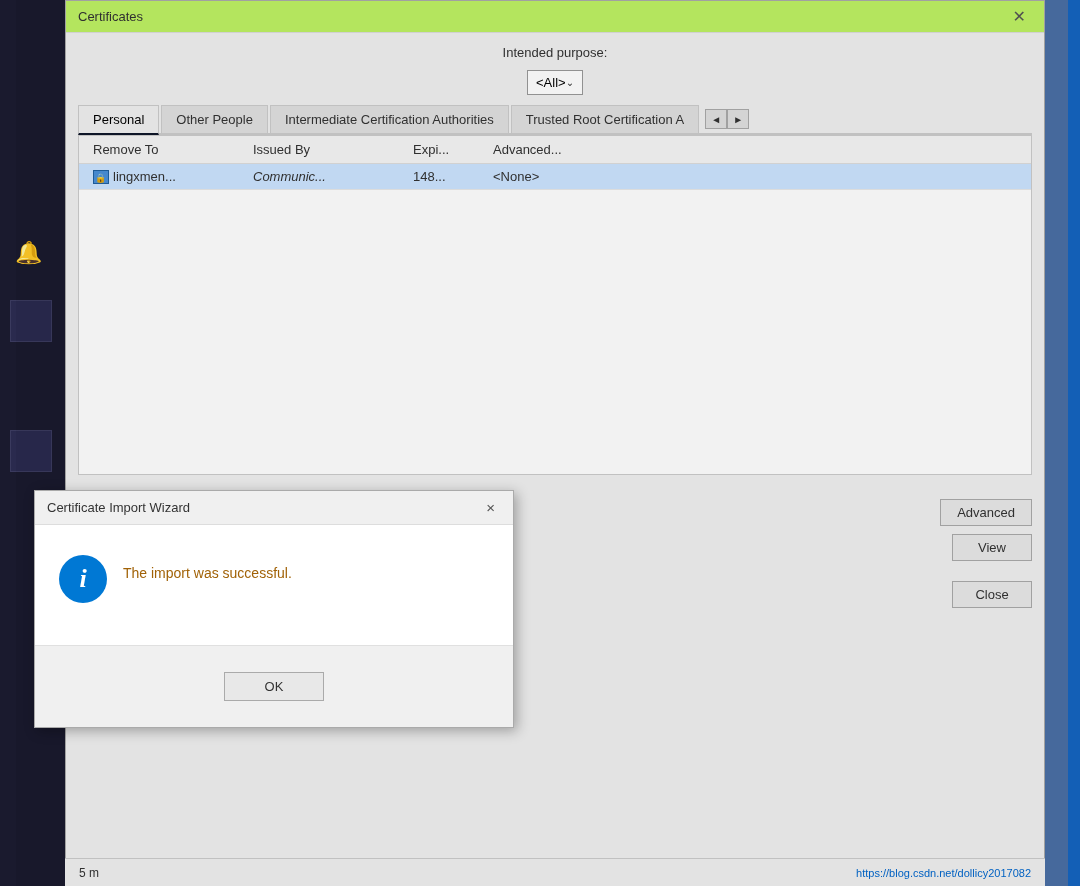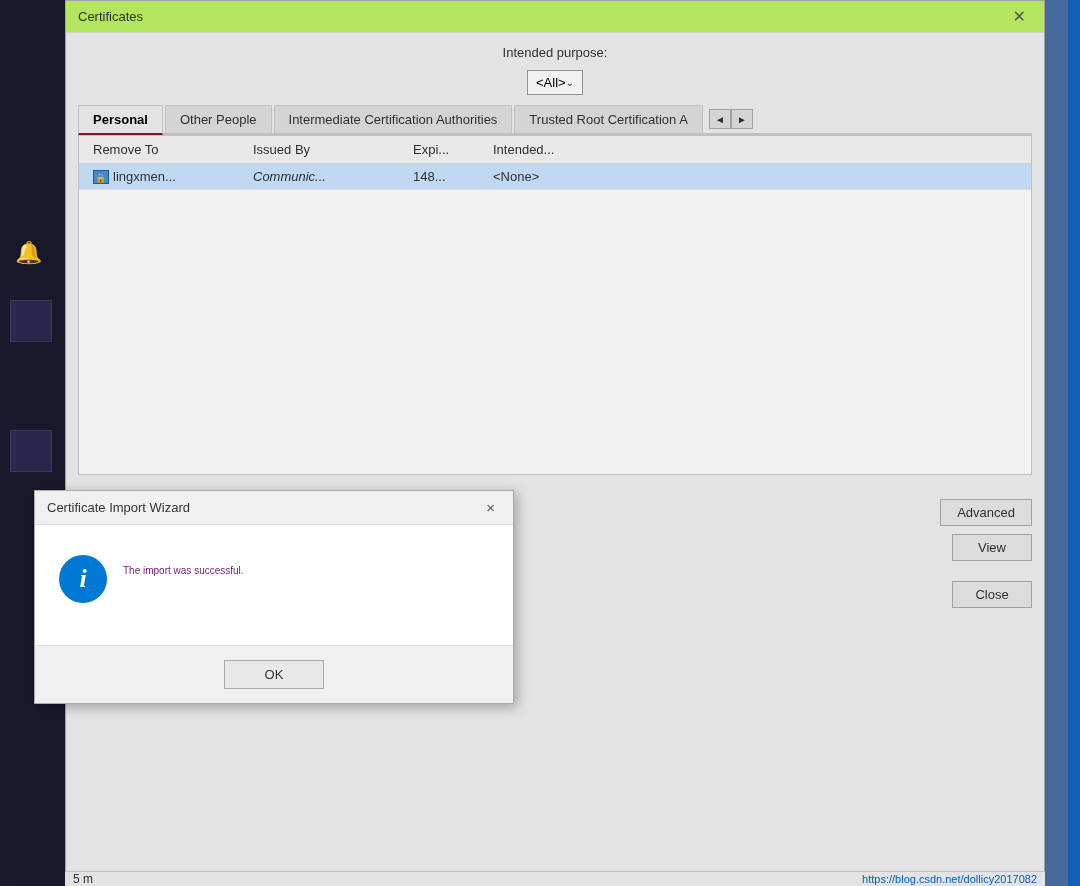--- a/index.html
+++ b/index.html
@@ -137,24 +137,24 @@
       border-bottom: none;
       background: #e0e0e0;
       cursor: pointer;
       font-size: 13px;
       color: #333;
       margin-right: 2px;
       white-space: nowrap;
     }
     .tab.active {
       background: #f0f0f0;
-      border-bottom: 2px solid #7f1d1d;
+      border-bottom: 2px solid #0f172a;
       margin-bottom: -2px;
       color: #000;
-      font-weight: bold;
+      font-weight: normal;
     }
     .tab-scroll-btns {
       display: flex;
       margin-left: 4px;
       align-self: center;
     }
     .tab-scroll-btn {
       border: 1px solid #aaa;
       background: #e0e0e0;
       width: 22px;
@@ -294,27 +294,27 @@
       flex-shrink: 0;
     }
     .wizard-icon-letter {
       color: white;
       font-size: 26px;
       font-weight: bold;
       font-style: italic;
       font-family: serif;
     }
     .wizard-message {
-      font-size: 10px;
-      color: #701a75;
+      font-size: 14px;
+      color: #a16207;
       padding-top: 10px;
     }
     .wizard-footer {
       background: #f0f0f0;
-      padding: 14px 20px;
+      padding: 26px 20px;
       display: flex;
       justify-content: center;
       border-top: 1px solid #e0e0e0;
     }
     .wizard-ok-btn {
       padding: 6px 40px;
       border: 1px solid #aaa;
       background: #e8e8e8;
       font-size: 13px;
       cursor: pointer;
@@ -322,26 +322,26 @@
       min-width: 90px;
       text-align: center;
     }
 
     
     .status-bar {
       position: absolute;
       bottom: 0;
       left: 65px;
       width: 980px;
-      height: 15px;
+      height: 28px;
       background: #f0f0f0;
       border-top: 1px solid #ccc;
       display: flex;
       align-items: center;
-      padding: 0 8px;
+      padding: 0 14px;
       font-size: 12px;
       color: #333;
       justify-content: space-between;
     }
     .status-url {
       color: #0066cc;
       font-size: 11px;
     }
     .cert-list-wrapper {
       border: 1px solid #ccc;
@@ -395,21 +395,21 @@
         <button class="tab-scroll-btn">►</button>
       </div>
     </div>
 
     <div class="cert-list-wrapper">
 
       <div class="cert-list-header">
         <div class="cert-list-header-cell">Remove To</div>
         <div class="cert-list-header-cell">Issued By</div>
         <div class="cert-list-header-cell">Expi...</div>
-        <div class="cert-list-header-cell">Intended...</div>
+        <div class="cert-list-header-cell">Advanced...</div>
       </div>
 
       <div class="cert-list-row">
         <div class="cert-list-cell">
           <span style="display:inline-block;width:16px;height:14px;background:#4a90d9;border:1px solid #2060a0;margin-right:4px;font-size:9px;text-align:center;color:white;line-height:14px;">🔒</span>
           <span>lingxmen...</span>
         </div>
         <div class="cert-list-cell">Communic...</div>
         <div class="cert-list-cell">148...</div>
         <div class="cert-list-cell">&lt;None&gt;</div>

